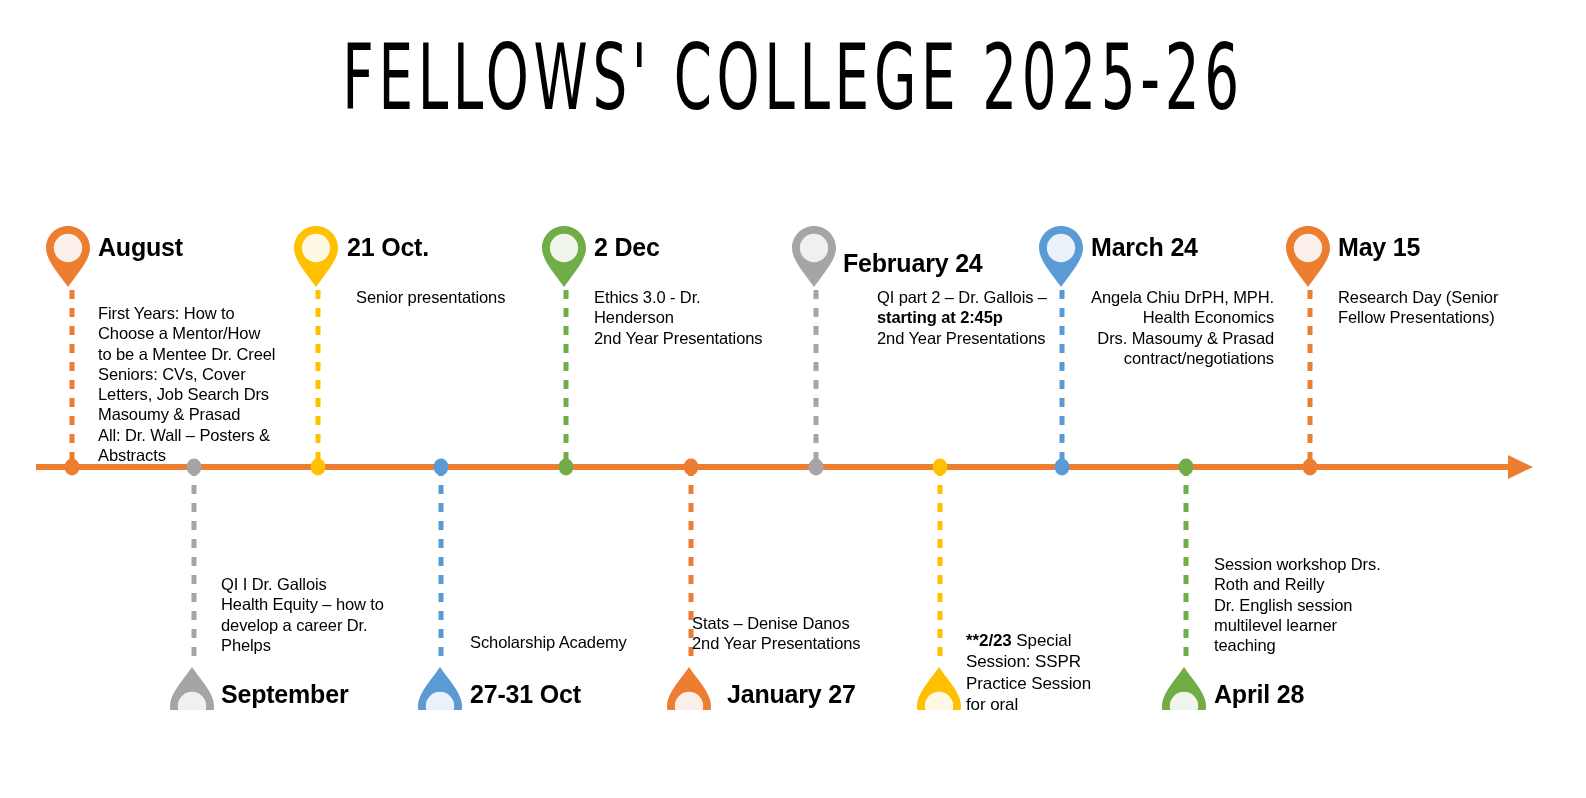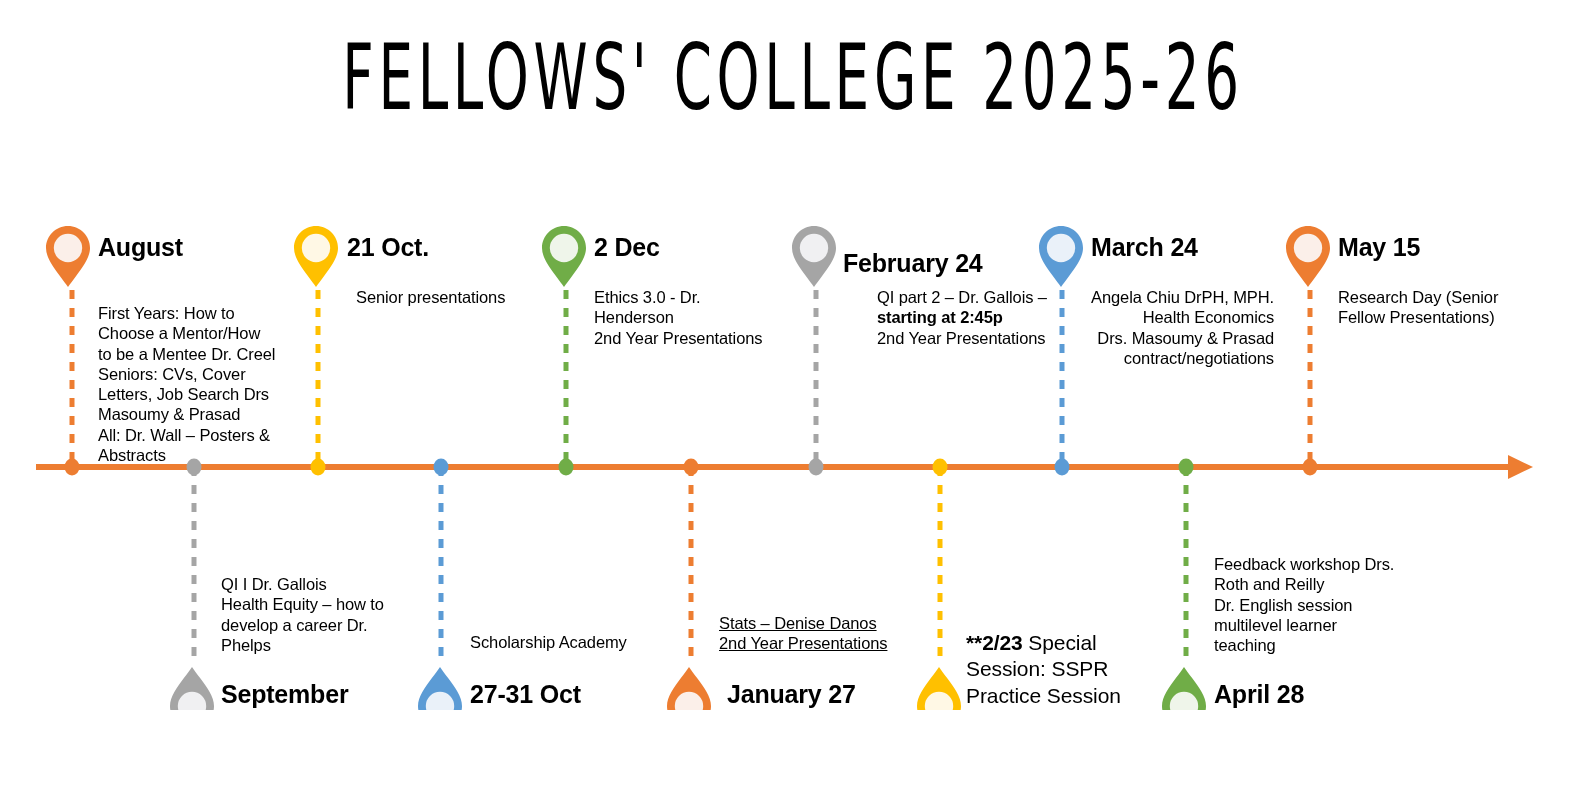--- a/index.html
+++ b/index.html
@@ -94,21 +94,21 @@
   .entry-body {
     position: absolute;
     font-size: 16.5px;
     font-weight: normal;
     color: #000000;
     line-height: 1.23;
     letter-spacing: -0.1px;
   }
   .entry-body b { font-weight: bold; }
   .entry-body.large {
-    font-size: 21px;
+    font-size: 17px;
     line-height: 1.25;
   }
 </style>
 </head>
 <body>
 
 <div id="canvas">
 
   <div class="title">FELLOWS' COLLEGE 2025-26</div>
 
@@ -258,21 +258,21 @@
       <div class="entry-body" style="left: 470px; top: 632px;">
         <div>Scholarship Academy</div>
       </div>
       <div class="entry-label" style="left: 594px; top: 233px;">2 Dec</div>
       <div class="entry-body" style="left: 594px; top: 287px;">
         <div>Ethics  3.0 - Dr.</div>
         <div>Henderson</div>
         <div>2nd Year  Presentations</div>
       </div>
       <div class="entry-label" style="left: 719px; top: 680px; margin-left: 8px;">January 27</div>
-      <div class="entry-body" style="left: 719px; top: 613px; text-decoration: underline;">
+      <div class="entry-body" style="left: 692px; top: 613px;">
         <div>Stats – Denise  Danos</div>
         <div>2nd Year  Presentations</div>
       </div>
       <div class="entry-label" style="left: 843px; top: 233px; margin-top: 16px;">February 24</div>
       <div class="entry-body" style="left: 843px; top: 287px; margin-left: 34px;">
         <div>QI part 2 – Dr. Gallois –</div>
         <div><b>starting at 2:45p</b></div>
         <div>2nd Year  Presentations</div>
       </div>
       <div class="entry-body large" style="left: 966px; top: 630px;">
@@ -284,21 +284,21 @@
       </div>
       <div class="entry-label" style="left: 1091px; top: 233px;">March 24</div>
       <div class="entry-body" style="left: 1091px; top: 287px; text-align: right;">
         <div>Angela  Chiu DrPH, MPH.</div>
         <div>Health  Economics</div>
         <div>Drs. Masoumy  &amp;  Prasad</div>
         <div>contract/negotiations</div>
       </div>
       <div class="entry-label" style="left: 1214px; top: 680px;">April 28</div>
       <div class="entry-body" style="left: 1214px; top: 554px;">
-        <div>Feedback  workshop Drs.</div>
+        <div>Session  workshop Drs.</div>
         <div>Roth and Reilly</div>
         <div>Dr. English session</div>
         <div>multilevel  learner</div>
         <div>teaching</div>
       </div>
       <div class="entry-label" style="left: 1338px; top: 233px;">May 15</div>
       <div class="entry-body" style="left: 1338px; top: 287px;">
         <div> Research  Day (Senior</div>
         <div>Fellow Presentations)</div>
       </div>

